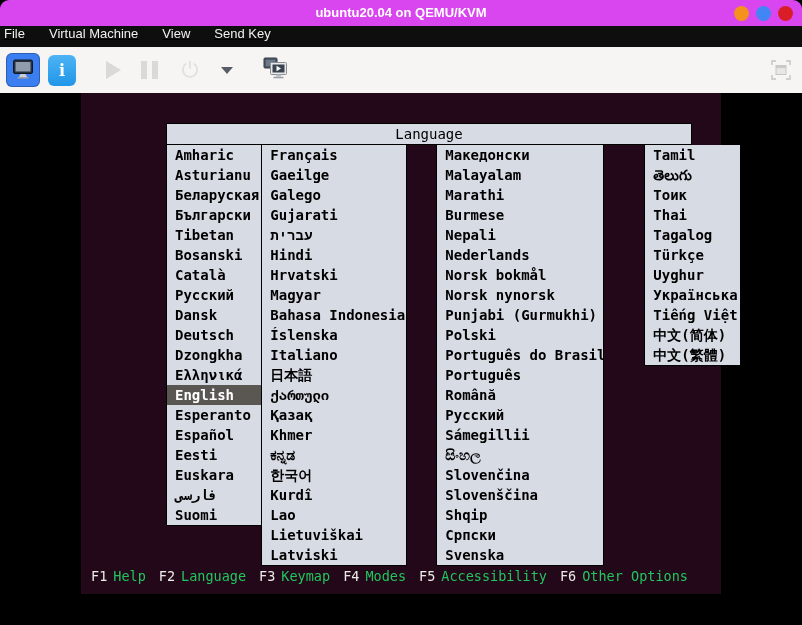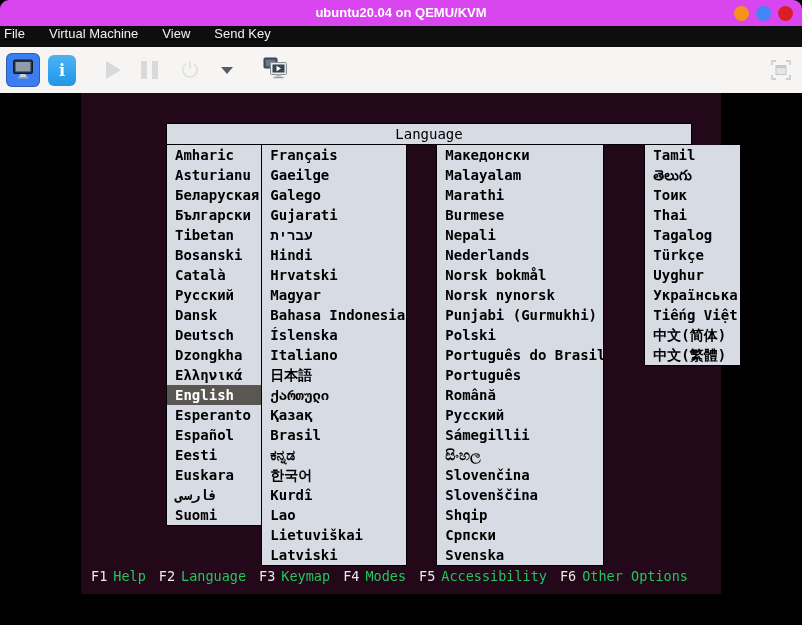--- a/index.html
+++ b/index.html
@@ -177,21 +177,21 @@
               <div class="lang">עברית</div>
               <div class="lang">Hindi</div>
               <div class="lang">Hrvatski</div>
               <div class="lang">Magyar</div>
               <div class="lang">Bahasa Indonesia</div>
               <div class="lang">Íslenska</div>
               <div class="lang">Italiano</div>
               <div class="lang">日本語</div>
               <div class="lang">ქართული</div>
               <div class="lang">Қазақ</div>
-              <div class="lang">Brasil</div>
+              <div class="lang">Khmer</div>
               <div class="lang">ಕನ್ನಡ</div>
               <div class="lang">한국어</div>
               <div class="lang">Kurdî</div>
               <div class="lang">Lao</div>
               <div class="lang">Lietuviškai</div>
               <div class="lang">Latviski</div>
             </div>
             <div class="col">
               <div class="lang">Македонски</div>
               <div class="lang">Malayalam</div>

